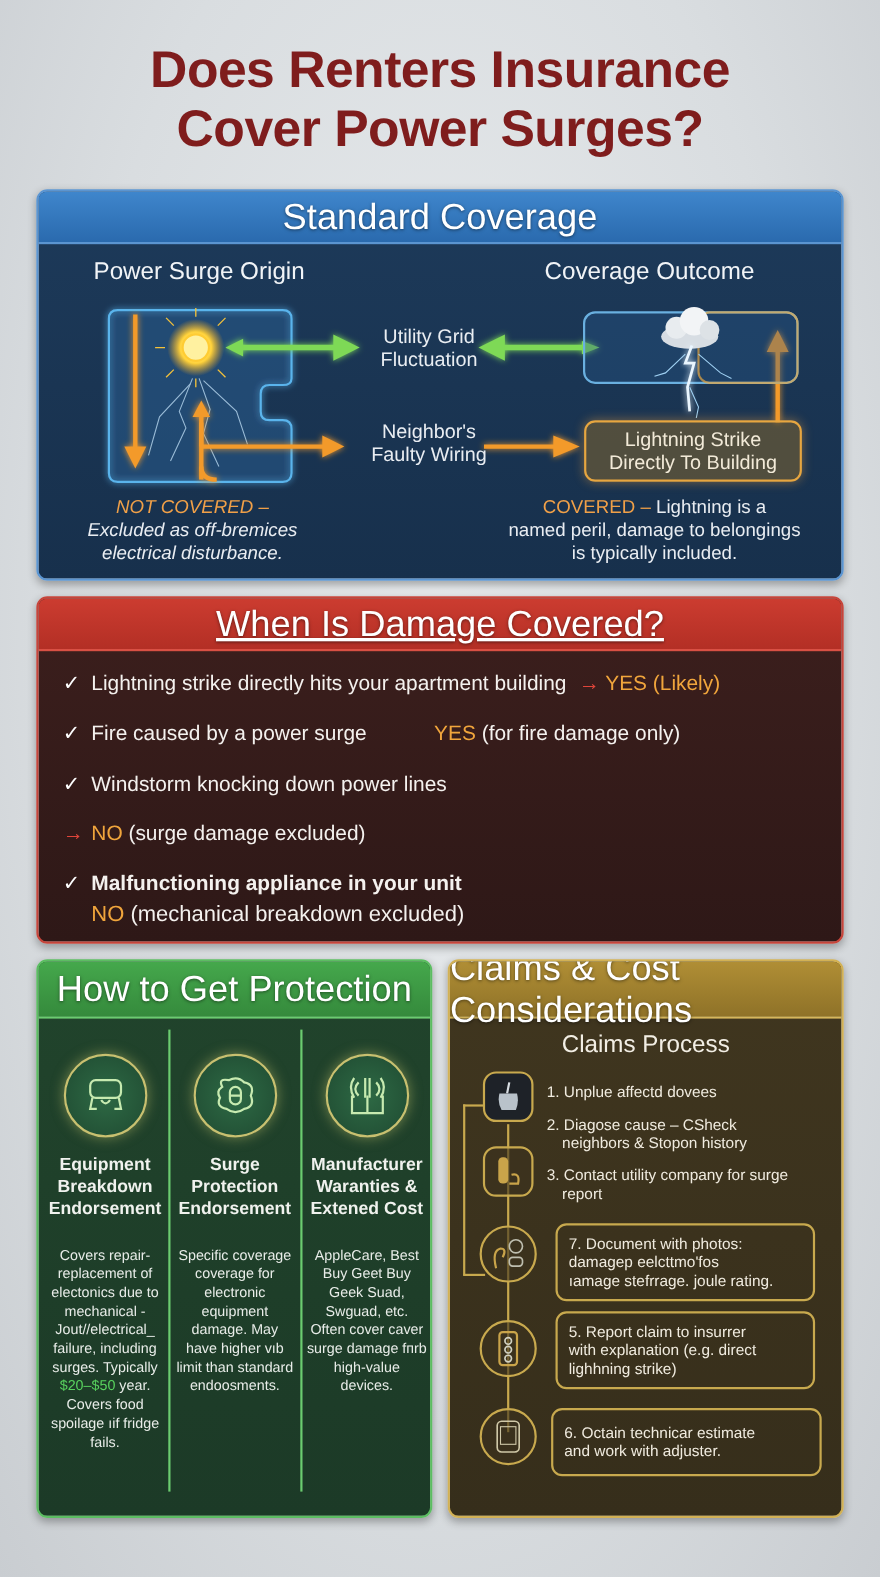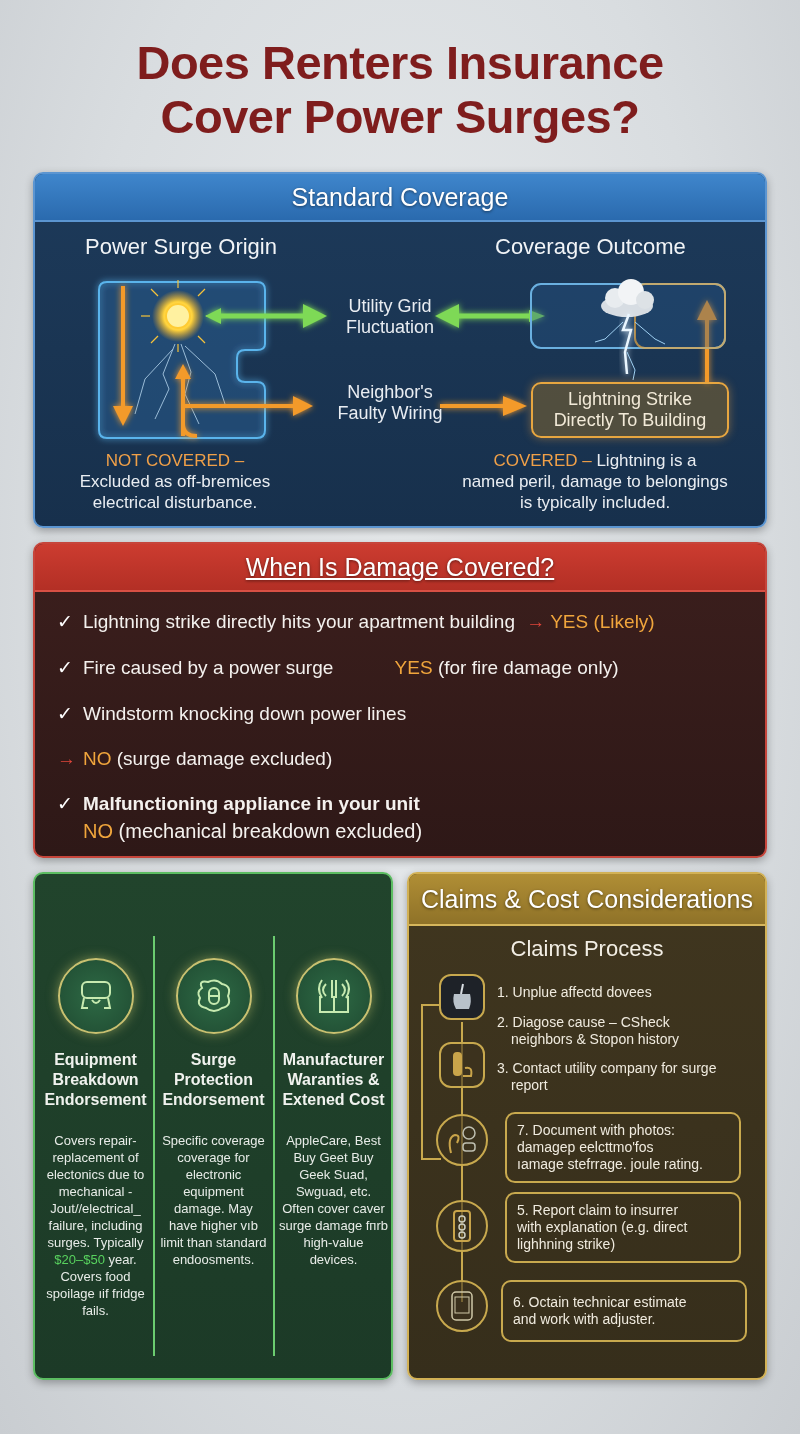--- a/index.html
+++ b/index.html
@@ -10,21 +10,21 @@
     position: relative;
   }
   .title {
     position: absolute; left: 0; top: 36px; width: 800px;
     text-align: center; font-weight: 700; font-size: 47px; line-height: 54px;
     color: #7f1d1d; letter-spacing: -0.5px;
   }
   .panel { position: absolute; border-radius: 10px; overflow: hidden; }
   .panel-head {
     height: 48px; display: flex; align-items: center; justify-content: center;
-    color: #fff; font-size: 25px; text-shadow: 0 1px 3px rgba(0,0,0,.5);
+    color: #fff; font-size: 33px; text-shadow: 0 1px 3px rgba(0,0,0,.5);
   }
 
   
   #std { left: 33px; top: 172px; width: 734px; height: 356px;
     background: linear-gradient(180deg, #1d3a5a 0%, #17304c 100%);
     border: 2px solid #5b95d1; box-shadow: 0 3px 8px rgba(0,0,0,.3); }
   #std .panel-head { background: linear-gradient(180deg, #3f86cc, #2a6aae); border-bottom: 2px solid #5b95d1; }
   .col-title { position: absolute; color: #f1f4f7; font-size: 22px; }
   .diag-label { position: absolute; color: #e9edf2; font-size: 18px; text-align: center; line-height: 21px; }
   .out-text { position: absolute; color: #e9edf2; font-size: 17px; text-align: center; line-height: 21px; }
@@ -180,21 +180,21 @@
     <div>Neighbor's</div>
     <div>Faulty Wiring</div>
   </div>
   <div class="ltbox">
     <div>
       <div>Lightning Strike</div>
       <div>Directly To Building</div>
     </div>
   </div>
 
-  <div class="out-text" style="left:30px;top:276px;width:220px;">
+  <div class="out-text" style="left:30px;top:276px;width:220px;font-style:italic;">
     <div class="orange">NOT COVERED –</div>
     <div>Excluded as off-bremices</div>
     <div>electrical disturbance.</div>
   </div>
   <div class="out-text" style="left:400px;top:276px;width:320px;">
     <div><span class="orange">COVERED –</span><span> Lightning is a</span></div>
     <div>named peril, damage to belongings</div>
     <div>is typically included.</div>
   </div>
 </div>
@@ -222,20 +222,21 @@
   <div class="wrow" style="top:248px;font-weight:700;">
     <span class="check">✓</span><span>Malfunctioning appliance in your unit</span>
   </div>
   <div class="wrow" style="top:276px;left:48px;font-size:20px;">
     <span class="yes">NO</span>
     <span>(mechanical breakdown excluded)</span>
   </div>
 </div>
 
 <div class="panel" id="prot">
+  <div class="panel-head">How to Get Protection</div>
 
   <div class="pdiv" style="left:118px;"></div>
   <div class="pdiv" style="left:238px;"></div>
 
   <div class="pcol" style="left:2px;">
     <div class="picon">
       <svg width="44" height="40" viewBox="0 0 44 40">
           <g fill="none" stroke="#c7eab0" stroke-width="2">
             <rect x="8" y="6" width="28" height="16" rx="5"></rect>
             <path d="M10 22 L8 32 H14 M34 22 L36 32 H30 M18 24 Q22 30 26 24"></path>

